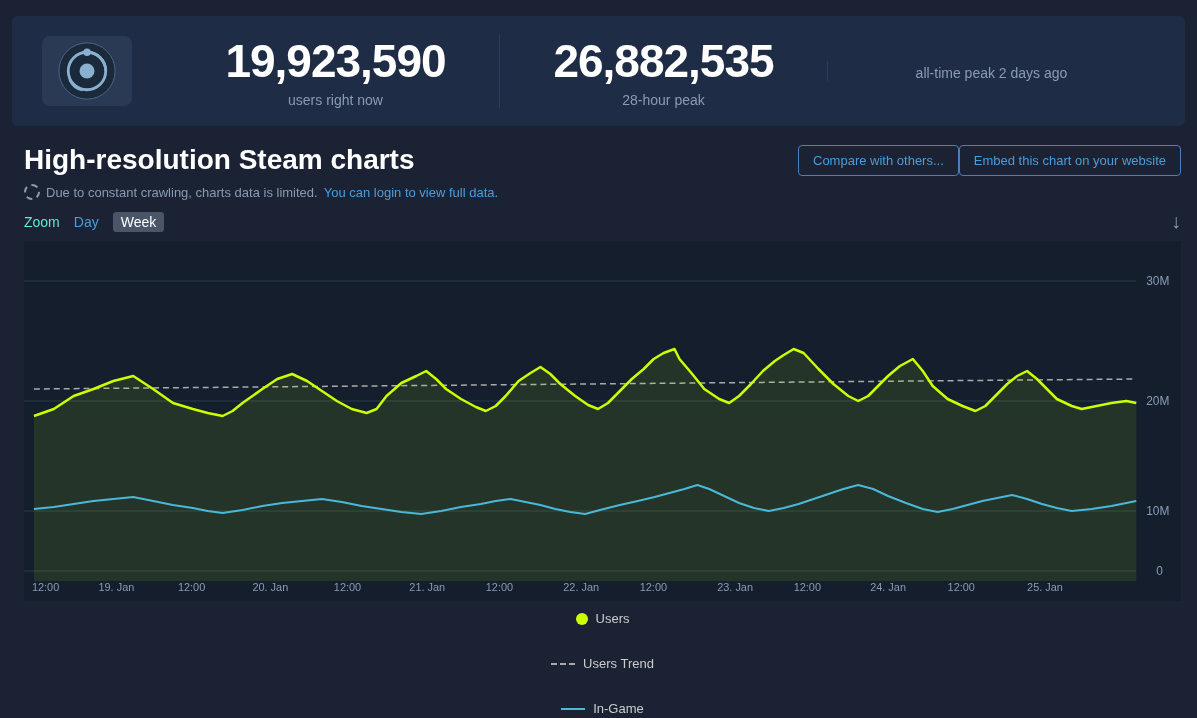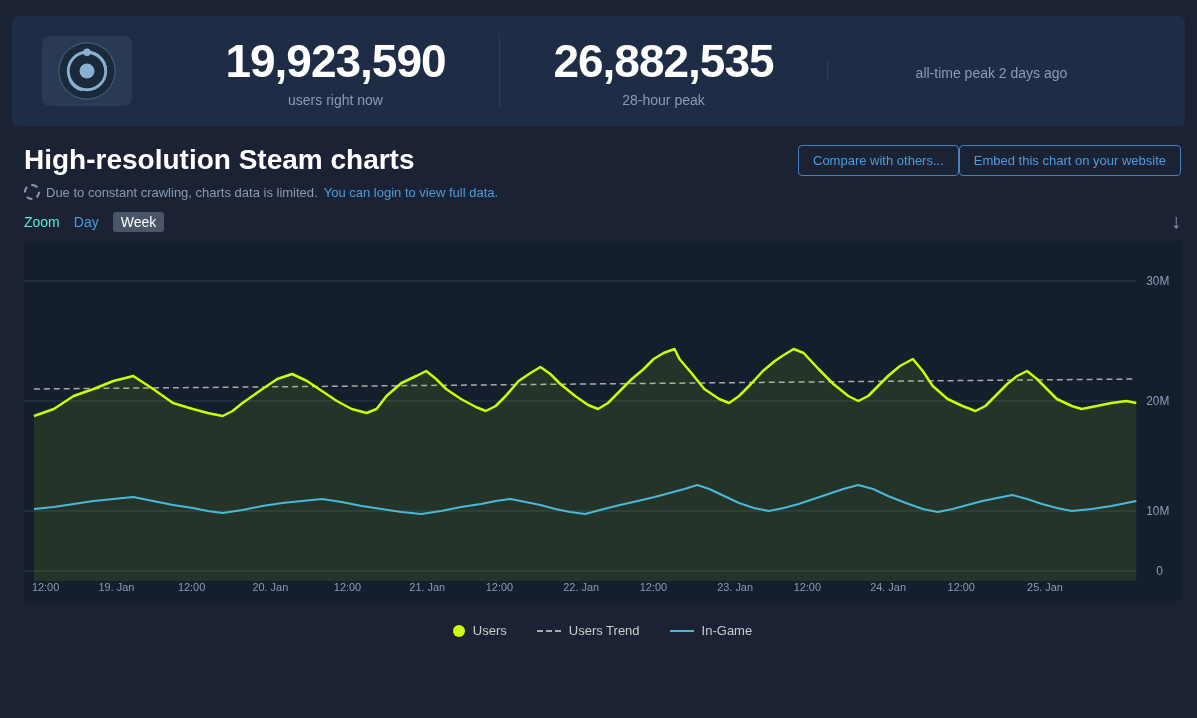--- a/index.html
+++ b/index.html
@@ -153,21 +153,22 @@
       width: 100%;
       height: 100%;
     }
 
     
     .legend {
       display: flex;
       justify-content: center;
       align-items: center;
       gap: 30px;
-      margin-top: 22px;
+      margin-top: 10px;
+      flex-direction: column;
     }
     .legend-item {
       display: flex;
       align-items: center;
       gap: 8px;
       font-size: 13px;
       color: #ccc;
     }
     .legend-dot {
       width: 12px;

